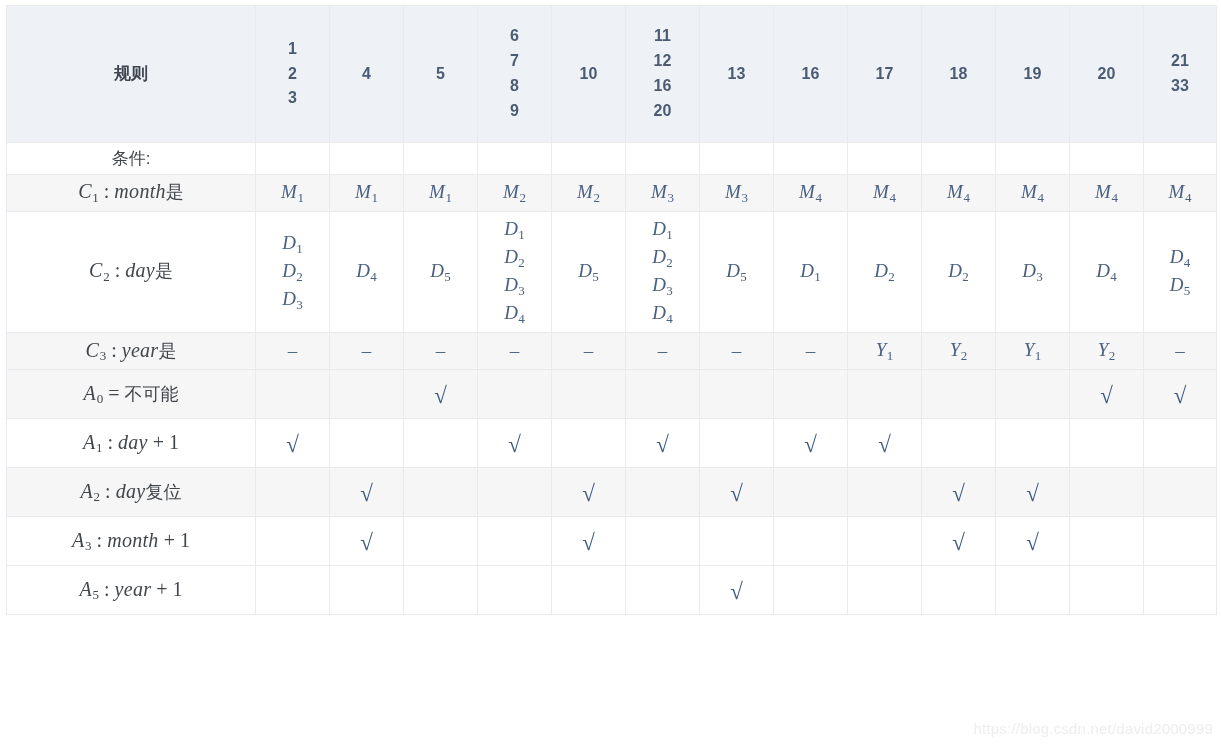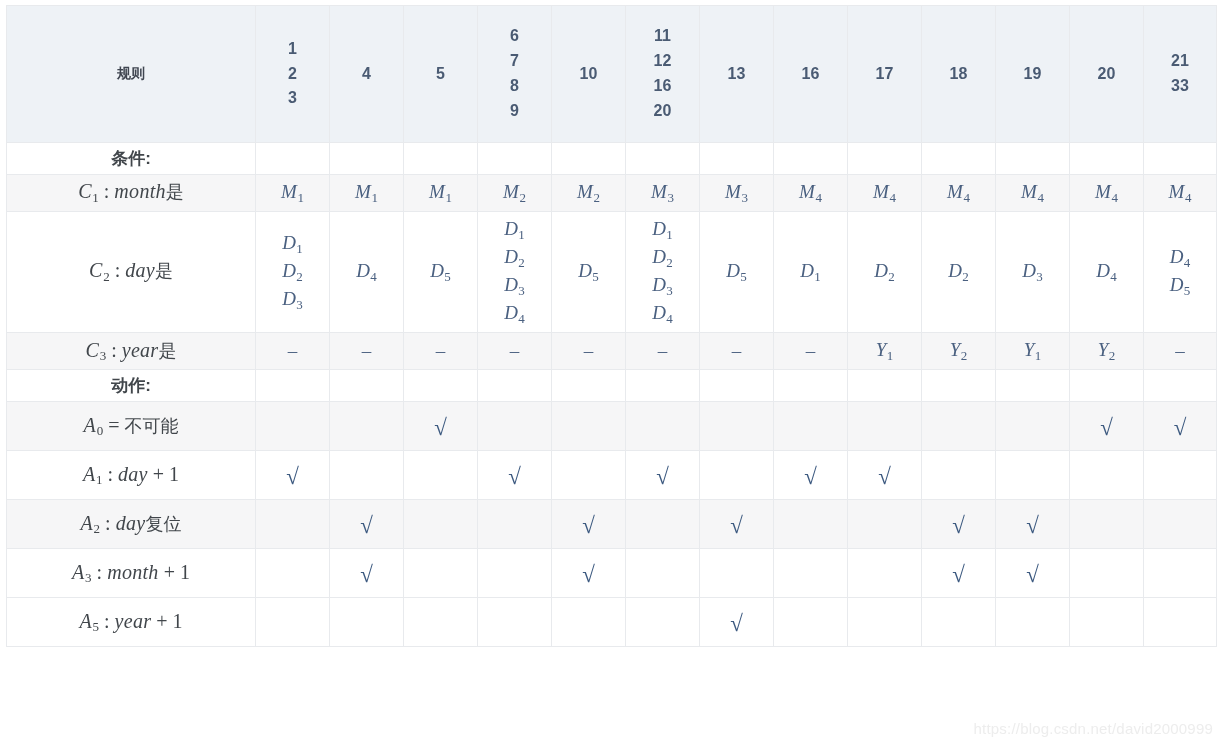--- a/index.html
+++ b/index.html
@@ -36,21 +36,21 @@
   thead th {
     background: #eef2f6;
     color: #4a5b73;
     font-size: 16px;
     font-weight: bold;
     height: 128px;
     line-height: 1.55;
     border-color: #e0e6ec;
   }
   thead th.rule-title {
-    font-size: 14px;
+    font-size: 17px;
     font-weight: bold;
     color: #3f4550;
     font-family: Liberation Sans, sans-serif;
   }
   thead .num-line { display: block; }
 
   tbody tr.odd td { background: #ffffff; }
   tbody tr.even td { background: #f6f6f7; }
 
   td.row-label {
@@ -104,21 +104,21 @@
     height: 40px;
   }
   .tick {
     display: inline-block;
     font-family: "Liberation Serif", serif;
     font-size: 23px;
     color: #3d5a80;
     line-height: 1;
     transform: translateY(1px);
   }
-  tbody tr.section-row td.row-label { font-size: 17px; font-weight: bold; }
+  tbody tr.section-row td.row-label { font-size: 17px; }
   #watermark {
     position: absolute;
     right: 8px;
     bottom: 16px;
     font-family: "Liberation Sans", sans-serif;
     font-size: 15px;
     color: #ededed;
     letter-spacing: 0.2px;
     pointer-events: none;
     white-space: nowrap;
@@ -342,36 +342,20 @@
         <td class="cell-val">
           <span class="stackline"><span>Y</span><span class="sub">1</span></span>
         </td>
         <td class="cell-val">
           <span class="stackline"><span>Y</span><span class="sub">2</span></span>
         </td>
         <td class="cell-val">
           <span class="stackline"><span class="dash">–</span></span>
         </td>
       </tr>
-      <tr class="odd section-row">
-        <td class="row-label"><span class="plain-label">动作:</span></td>
-        <td class="cell-val"></td>
-        <td class="cell-val"></td>
-        <td class="cell-val"></td>
-        <td class="cell-val"></td>
-        <td class="cell-val"></td>
-        <td class="cell-val"></td>
-        <td class="cell-val"></td>
-        <td class="cell-val"></td>
-        <td class="cell-val"></td>
-        <td class="cell-val"></td>
-        <td class="cell-val"></td>
-        <td class="cell-val"></td>
-        <td class="cell-val"></td>
-      </tr>
       <tr class="even">
         <td class="row-label"><span class="mathi">A</span><span class="sub">0</span><span class="mathr"> = </span><span class="cjk">不可能</span></td>
         <td class="check-cell"></td>
         <td class="check-cell"></td>
         <td class="check-cell"><span class="tick">√</span></td>
         <td class="check-cell"></td>
         <td class="check-cell"></td>
         <td class="check-cell"></td>
         <td class="check-cell"></td>
         <td class="check-cell"></td>

